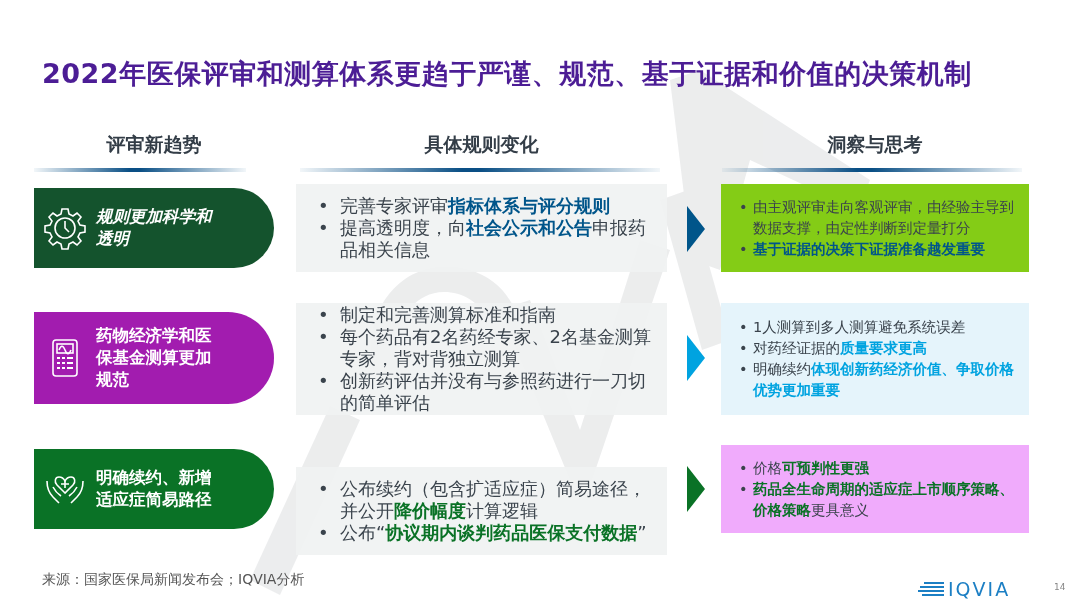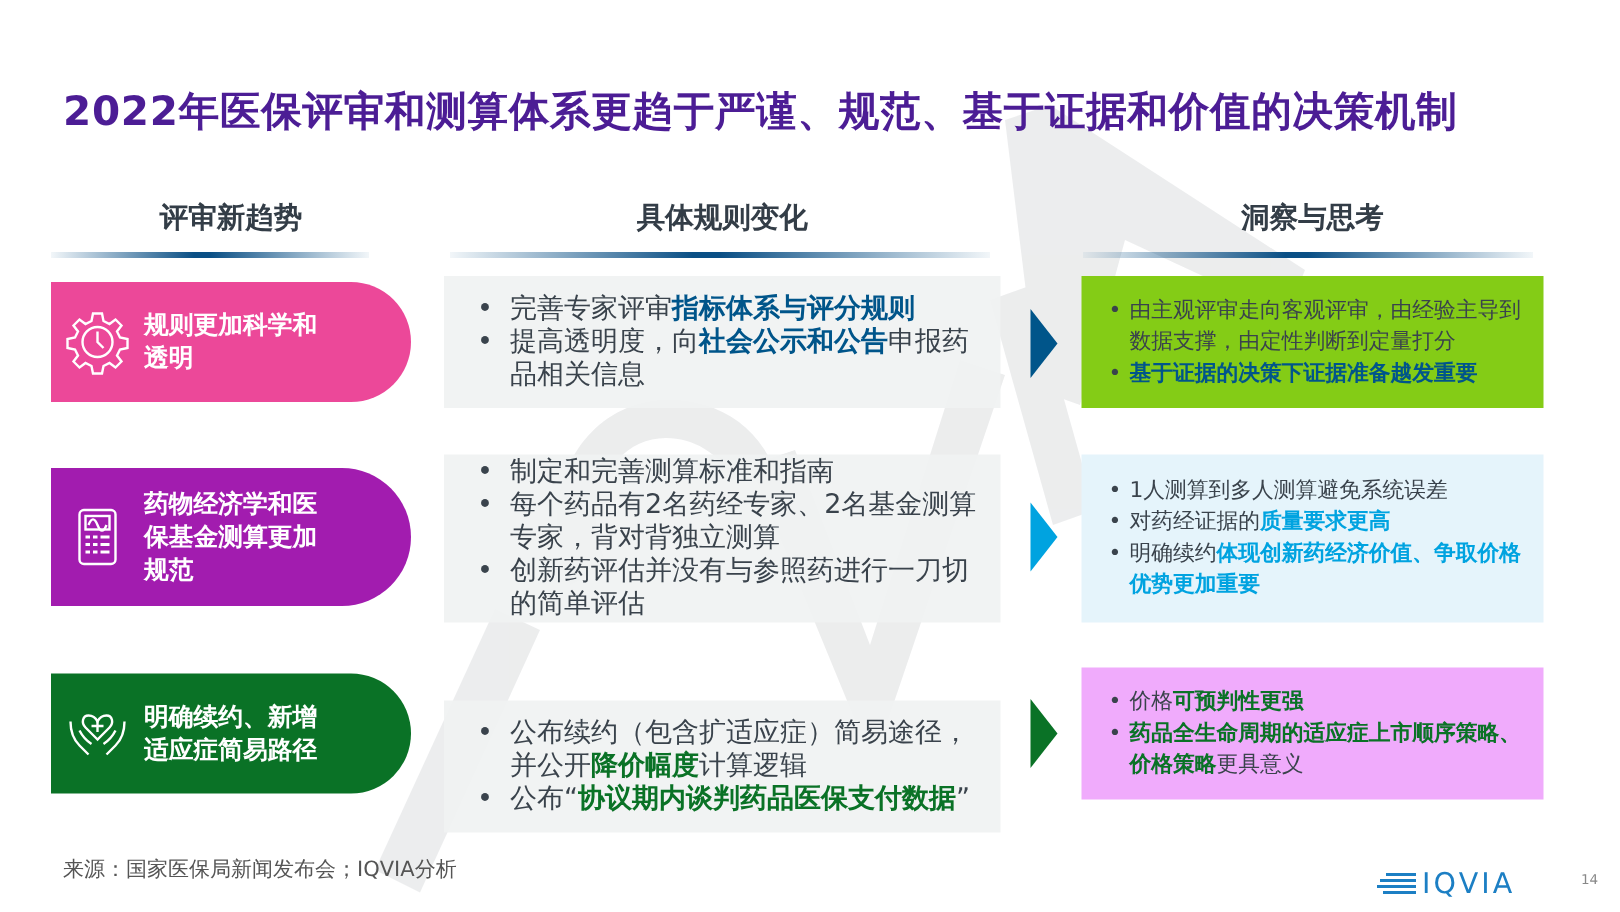--- a/index.html
+++ b/index.html
@@ -81,21 +81,21 @@
 
 <div class="col-header" style="left:34px;width:240px;">评审新趋势</div>
 <div class="col-underline" style="left:34px;width:212px;"></div>
 
 <div class="col-header" style="left:296px;width:371px;">具体规则变化</div>
 <div class="col-underline" style="left:300px;width:360px;"></div>
 
 <div class="col-header" style="left:721px;width:308px;">洞察与思考</div>
 <div class="col-underline" style="left:722px;width:300px;"></div>
 
-<div class="pill" style="top:188px;height:80px;background:#ec4899;">
+<div class="pill" style="top:188px;height:80px;background:#14532d;font-style:italic;">
   <span class="icon">
     <svg width="44" height="44" viewBox="0 0 44 44" fill="none" stroke="#fff" stroke-width="1.6">
       <path d="M19 3h6l1 5 4 2 4-3 4 4-3 4 2 4 5 1v6l-5 1-2 4 3 4-4 4-4-3-4 2-1 5h-6l-1-5-4-2-4 3-4-4 3-4-2-4-5-1v-6l5-1 2-4-3-4 4-4 4 3 4-2z"></path>
       <circle cx="22" cy="22" r="10"></circle>
       <path d="M22 15v7l4 4"></path>
     </svg>
   </span>
   <span class="label">
     <span>规则更加科学和</span><br><span>透明</span>
   </span>

